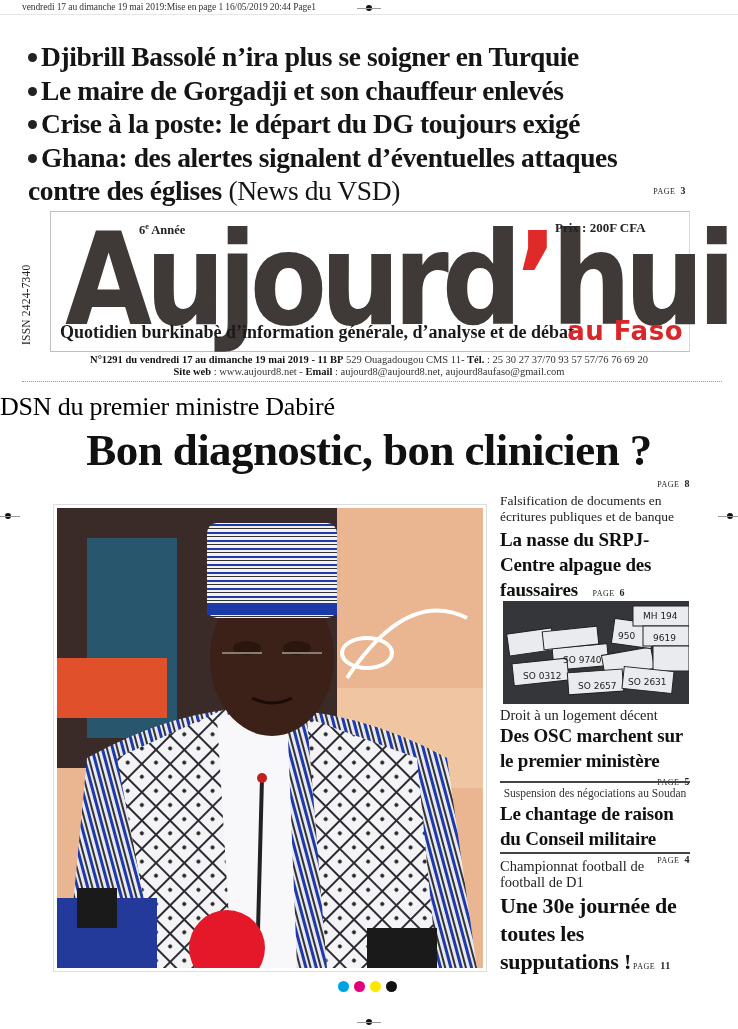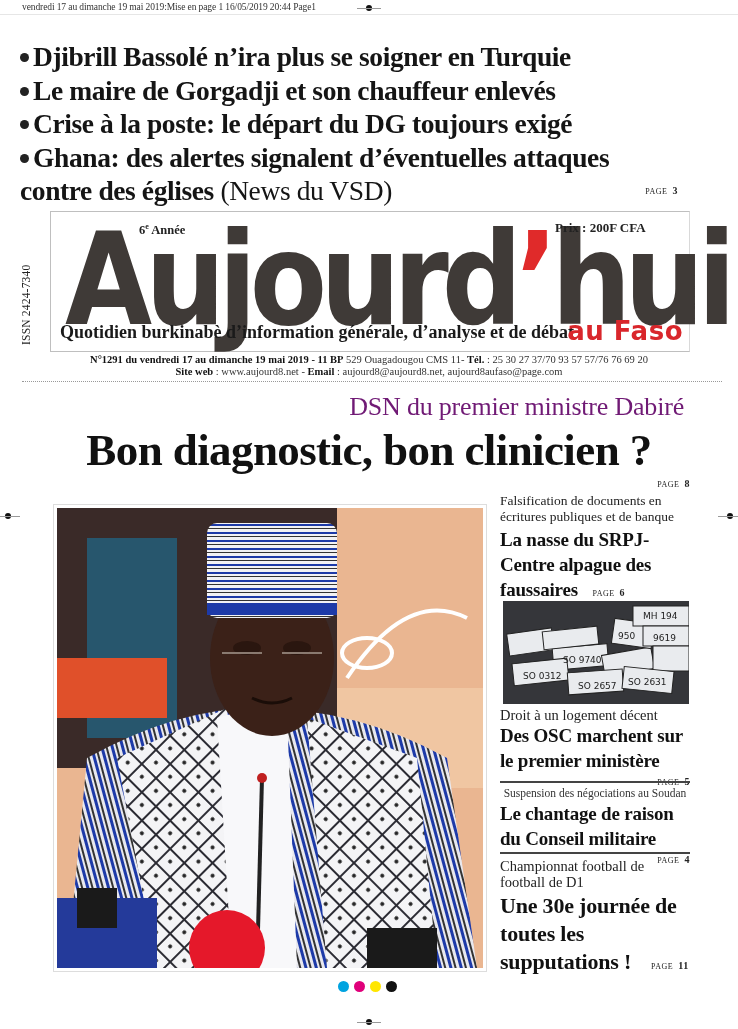--- a/index.html
+++ b/index.html
@@ -5,21 +5,21 @@
   * { box-sizing: border-box; margin: 0; padding: 0; }
   html, body { width: 738px; height: 1029px; background: #ffffff; overflow: hidden; }
   body { position: relative; font-family: "Liberation Serif", "DejaVu Serif", serif; color: #111; }
 
   .slug { position: absolute; left: 22px; top: 2px; font-family: Liberation Serif, serif; font-size: 9.5px; color: #333; white-space: nowrap; letter-spacing: -0.1px; }
   .slug-rule { position: absolute; left: 0; top: 14px; width: 738px; height: 1px; background: #e6e6e6; }
   .reg-mark { position: absolute; width: 12px; height: 12px; }
   .reg-mark::before { content: ""; position: absolute; left: 3px; top: 3px; width: 6px; height: 6px; border-radius: 50%; background: #111; }
   .reg-mark::after { content: ""; position: absolute; left: -6px; top: 5.5px; width: 24px; height: 1px; background: #999; }
 
-  .headlines { position: absolute; left: 20px; top: 40px; width: 680px; }
+  .headlines { position: absolute; left: 28px; top: 40px; width: 680px; }
   .hl-item { font-weight: bold; font-size: 27.5px; line-height: 33.5px; letter-spacing: -0.4px; white-space: nowrap; color: #151515; }
   .hl-item .bullet { display: inline-block; width: 9px; height: 9px; border-radius: 50%; background: #222; margin-right: 4px; vertical-align: 4px; }
   .hl-cont .normal { font-weight: normal; }
   .page-ref { font-family: "Liberation Serif", serif; font-size: 8px; letter-spacing: 0.5px; color: #222; font-weight: normal; }
   .page-ref b { font-size: 10px; }
   .hl-page { position: absolute; right: 22px; top: 145px; }
 
   .masthead { position: absolute; left: 50px; top: 211px; width: 640px; height: 141px; border: 1px solid #bfbfbf; border-right: 1px solid #d9d9d9; }
   .issn { position: absolute; left: 20px; top: 345px; transform: rotate(-90deg); transform-origin: left top; font-size: 11.5px; color: #222; white-space: nowrap; letter-spacing: 0.2px; }
   .logo { position: absolute; left: 14px; top: -2px; font-family: "DejaVu Sans", sans-serif; font-weight: bold; font-size: 128px; letter-spacing: -8px; color: #3f3a37; line-height: 140px; transform: scaleX(0.88); transform-origin: left top; white-space: nowrap; }
@@ -29,21 +29,21 @@
   .prix { position: absolute; left: 504px; top: 8px; font-size: 13px; font-weight: bold; color: #222; }
   .tagline { position: absolute; left: 9px; top: 110px; font-size: 18px; font-weight: bold; color: #1a1a1a; white-space: nowrap; }
   .aufaso { position: absolute; right: 6px; top: 104px; font-family: "DejaVu Sans", sans-serif; font-weight: bold; font-size: 26px; color: #d9262b; letter-spacing: 0.5px; }
 
   .infoline { position: absolute; left: 0; width: 738px; text-align: center; font-size: 10.5px; color: #333; white-space: nowrap; }
   .info1 { top: 354px; }
   .info2 { top: 366px; }
   .infoline b { color: #111; }
   .dotted-rule { position: absolute; left: 22px; top: 381px; width: 700px; border-top: 1px dotted #999; }
 
-  .kicker { position: absolute; left: 0; width: 684px; top: 392px; text-align: right; font-size: 26px; color: #701a75; letter-spacing: -0.2px; }
+  .kicker { position: absolute; left: 0; width: 684px; top: 392px; text-align: left; font-size: 26px; color: #000000; letter-spacing: -0.2px; }
   .main-title { position: absolute; left: 0; width: 738px; top: 424px; text-align: center; font-size: 45px; font-weight: bold; color: #111; letter-spacing: -0.6px; }
   .main-page { position: absolute; right: 48px; top: 478px; }
 
   .photo { position: absolute; left: 57px; top: 508px; width: 426px; height: 460px; overflow: hidden; background: #e9b794; }
   .photo-frame { position: absolute; left: 53px; top: 504px; width: 434px; height: 468px; border: 1px solid #ddd; }
 
   .side { position: absolute; left: 500px; width: 190px; }
   .side .kick { font-size: 13.5px; line-height: 16px; color: #222; }
   .side .small-kick { font-size: 11.5px; color: #333; text-align: center; }
   .side .title { font-weight: bold; font-size: 19px; line-height: 25px; color: #111; letter-spacing: -0.2px; }
@@ -76,21 +76,21 @@
 <div class="issn">ISSN 2424-7340</div>
 <div class="masthead">
   <div class="logo"><span>Aujourd</span><span class="apos">’</span><span>hui</span></div>
   <div class="annee"><span>6</span><sup>e</sup> <span>Année</span></div>
   <div class="prix">Prix : 200F CFA</div>
   <div class="tagline">Quotidien burkinabè d’information générale, d’analyse et de débat</div>
   <div class="aufaso">au Faso</div>
 </div>
 
 <div class="infoline info1"><b>N°1291 du vendredi 17 au dimanche 19 mai 2019 - 11 BP</b><span> 529 Ouagadougou CMS 11-  </span><b>Tél.</b><span> : 25 30 27 37/70 93 57 57/76 76 69 20</span></div>
-<div class="infoline info2"><b>Site web</b><span> : www.aujourd8.net - </span><b>Email</b><span> : aujourd8@aujourd8.net, aujourd8aufaso@page.com</span></div>
+<div class="infoline info2"><b>Site web</b><span> : www.aujourd8.net - </span><b>Email</b><span> : aujourd8@aujourd8.net, aujourd8aufaso@gmail.com</span></div>
 <div class="dotted-rule"></div>
 
 <div class="kicker">DSN du premier ministre Dabiré</div>
 <div class="main-title">Bon diagnostic, bon clinicien ?</div>
 <div class="page-ref main-page"><span>PAGE</span>&nbsp;&nbsp;<b>8</b></div>
 
 <div class="photo-frame"></div>
 <div class="photo" title="Premier ministre en boubou traditionnel bleu et blanc devant des micros">
   <svg width="426" height="460" viewBox="0 0 426 460">
     <defs>
@@ -184,20 +184,20 @@
 <div class="side" style="top:785px;">
   <div class="kick small-kick">Suspension des négociations au Soudan</div>
   <div class="title">Le chantage de raison du Conseil militaire</div>
   <div class="pref"><span class="page-ref"><span>PAGE</span>&nbsp;&nbsp;<b>4</b></span></div>
 </div>
 <div class="side-rule" style="top:852px;"></div>
 
 <div class="side" style="top:858px;">
   <div class="kick" style="font-size:14.5px; width:150px;">Championnat football de football de D1</div>
   <div class="title" style="font-size:22px; line-height:28px; margin-top:2px;">
-    <span>Une 30e journée de toutes les supputations !</span><span class="page-ref" style="margin-left:20px;"><span>PAGE</span>&nbsp;&nbsp;<b>11</b></span>
+    <span>Une 30e journée de toutes les supputations !</span><span class="page-ref" style="margin-left:2px;"><span>PAGE</span>&nbsp;&nbsp;<b>11</b></span>
   </div>
 </div>
 
 <div class="cmyk" style="left:338px; background:#00a3e0;"></div>
 <div class="cmyk" style="left:354px; background:#e0007a;"></div>
 <div class="cmyk" style="left:370px; background:#ffe600;"></div>
 <div class="cmyk" style="left:386px; background:#111;"></div>
 
 </body></html>

